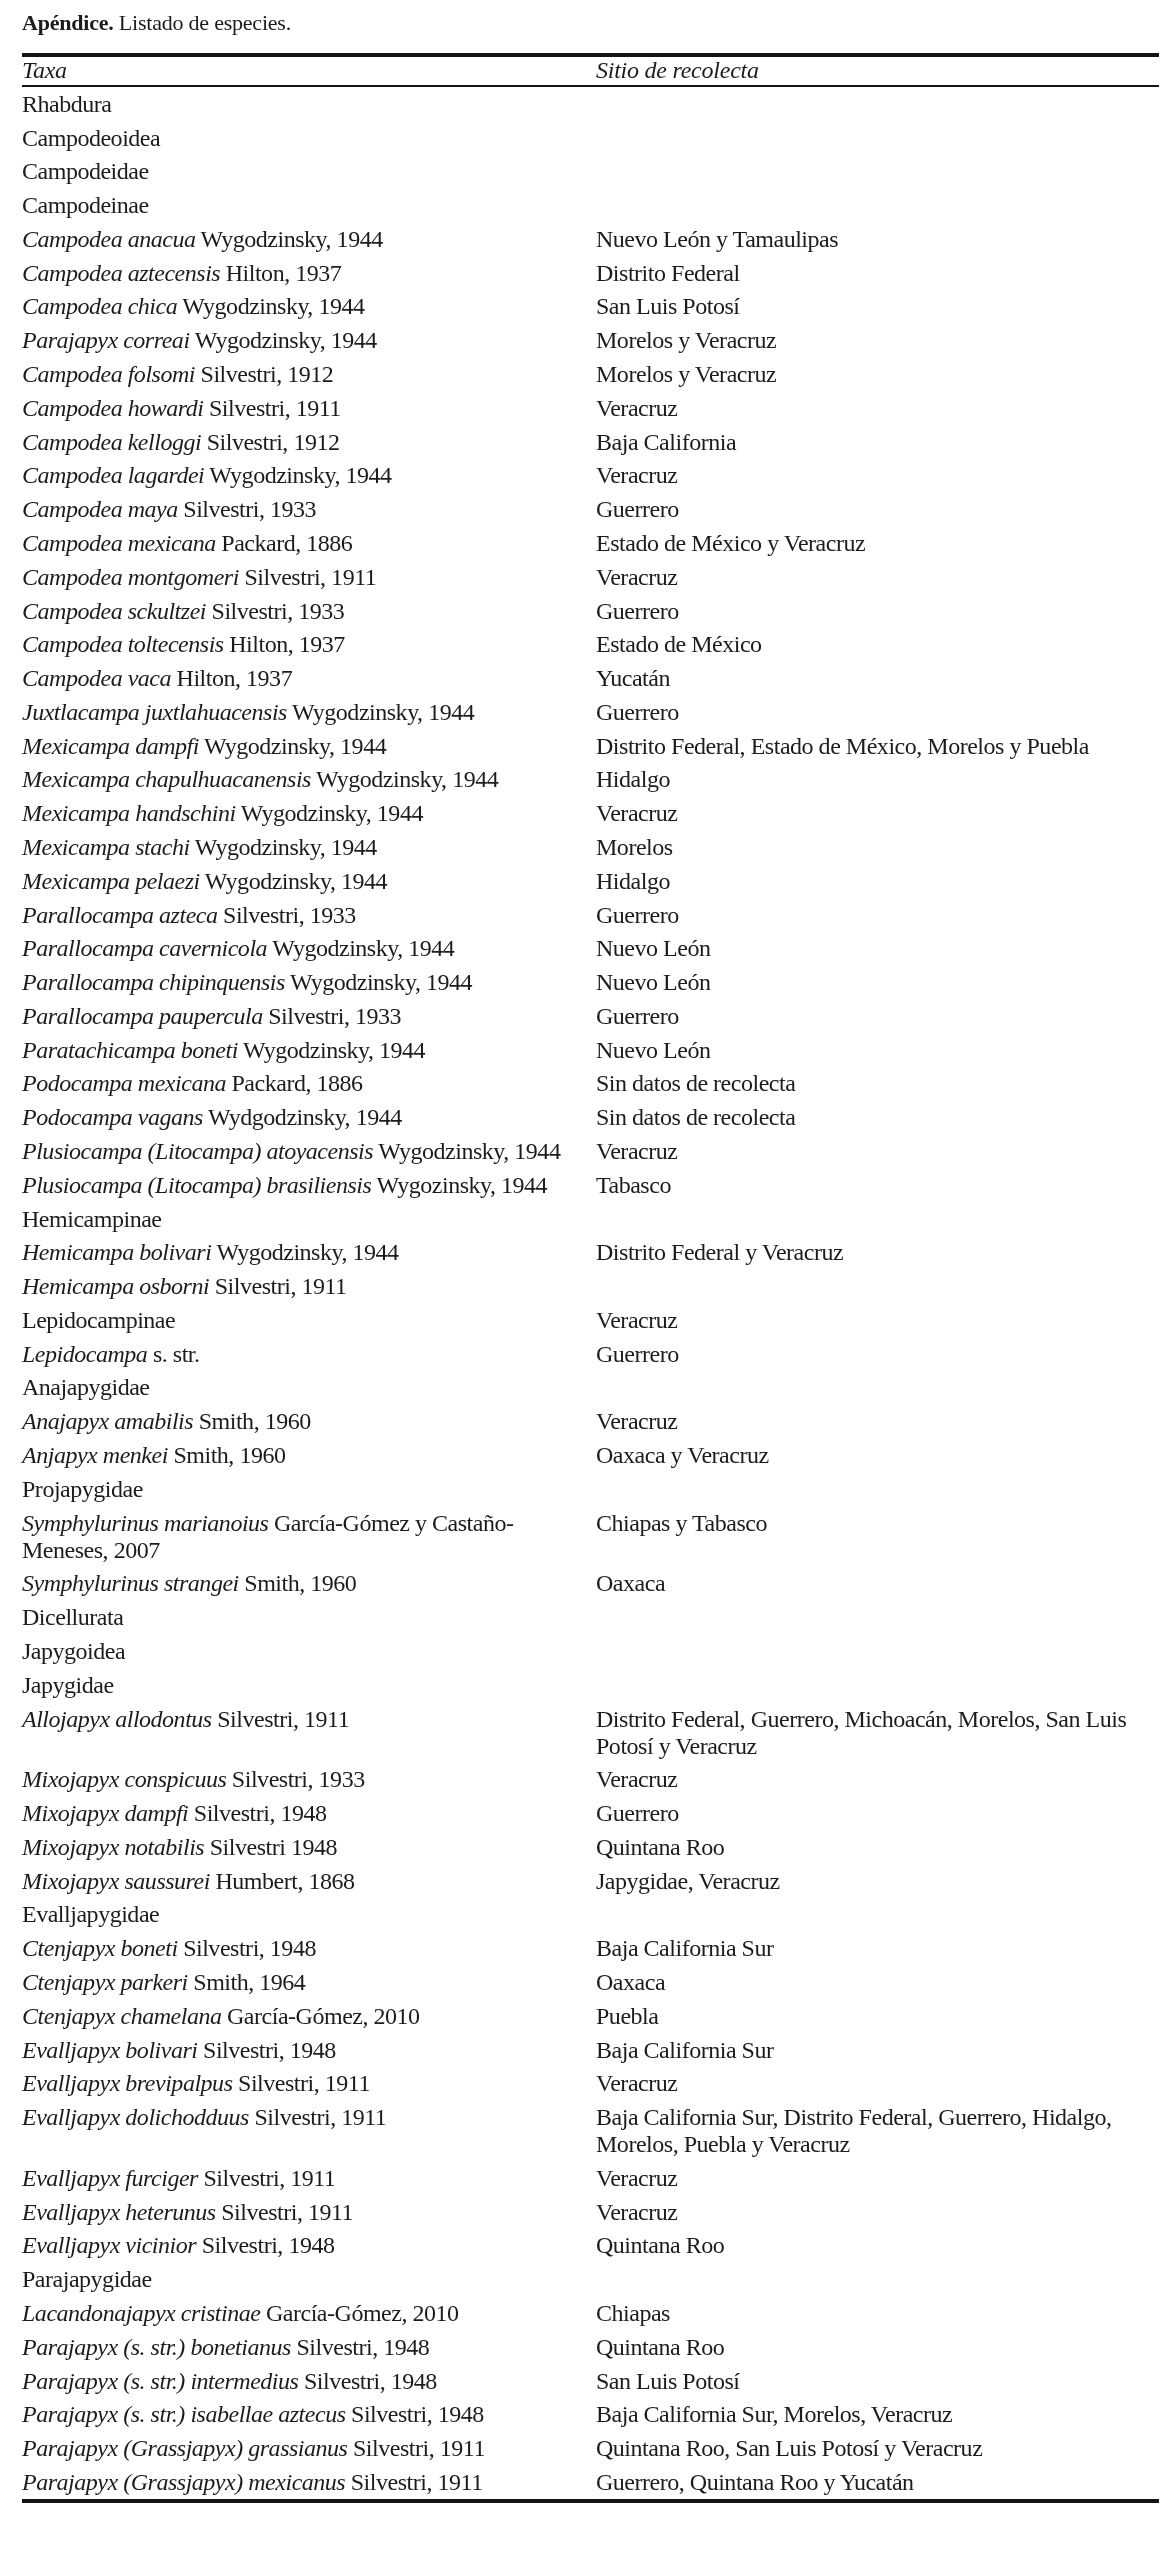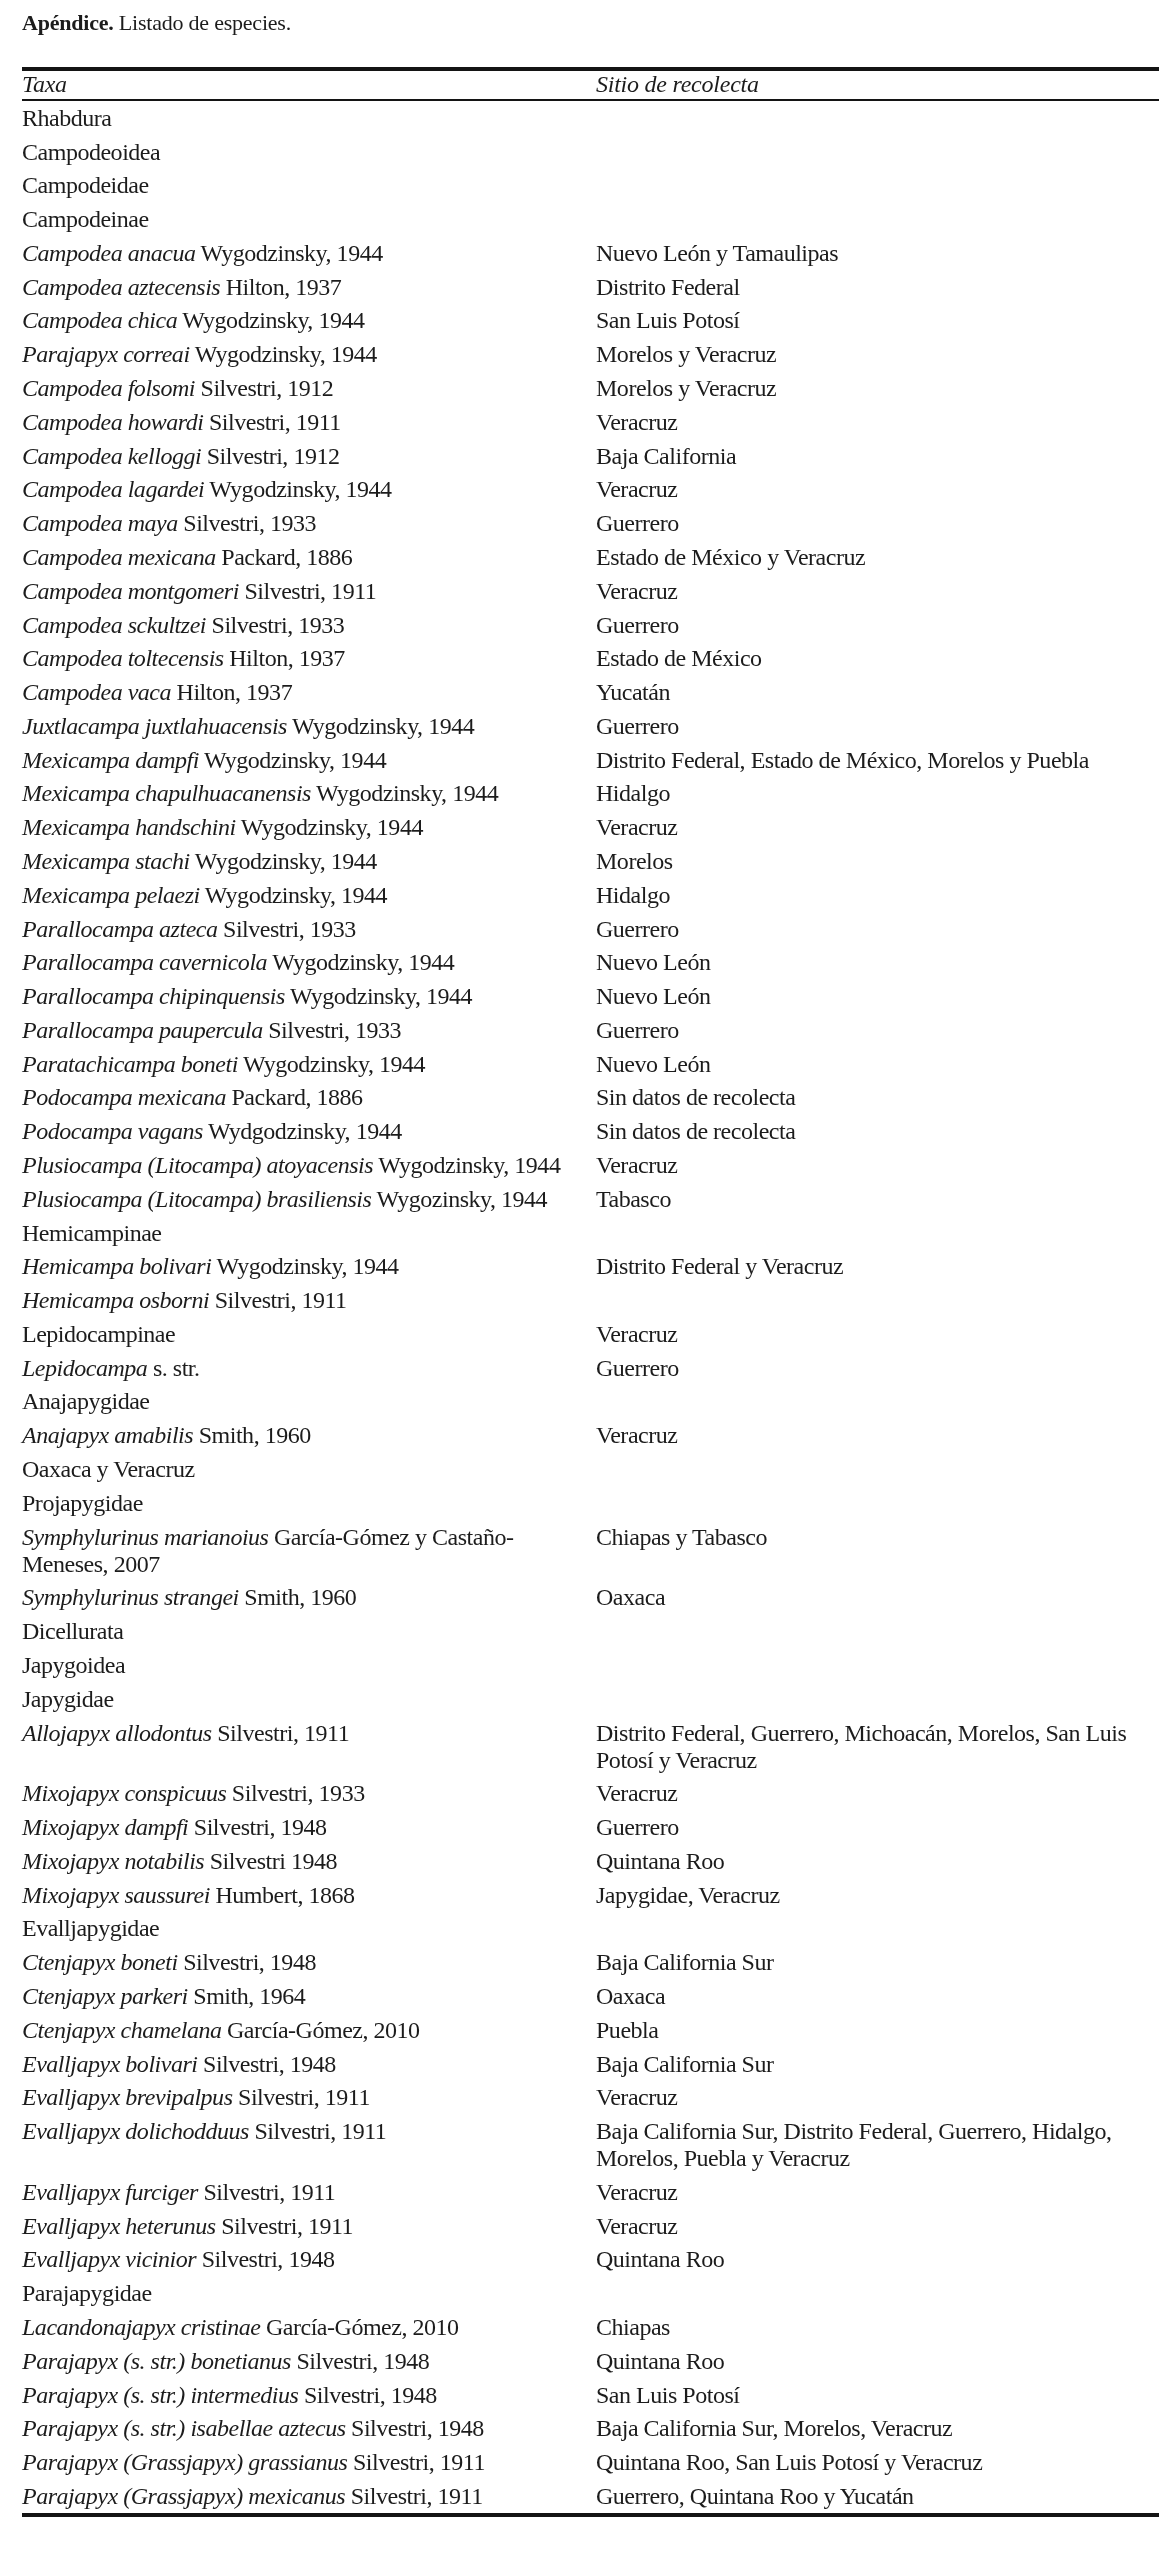--- a/index.html
+++ b/index.html
@@ -21,21 +21,21 @@
   }
   .title {
     margin: 0;
     font-size: 22px;
     line-height: 30px;
     letter-spacing: -0.01em;
     white-space: nowrap;
   }
   .title .title-bold { font-weight: bold; }
   .species-table {
-    margin-top: 29px;
+    margin-top: 15px;
     width: 1137px;
     border-top: 4px solid #141414;
     border-bottom: 4.6px solid #141414;
   }
   .thead {
     display: flex;
     padding: 1.1px 0 2.3px 0;
     border-bottom: 2.3px solid #141414;
     font-style: italic;
     font-size: 24px;
@@ -269,20 +269,21 @@
     <div class="col1"><span class="sci"></span><span class="auth">Anajapygidae</span></div>
     <div class="col2 site"></div>
   </div>
 
   <div class="row">
     <div class="col1"><span class="sci">Anajapyx amabilis</span><span class="auth"> Smith, 1960</span></div>
     <div class="col2 site">Veracruz</div>
   </div>
 
   <div class="row">
+    <div class="col1"><span class="sci">Anjapyx menkei</span><span class="auth"> Smith, 1960</span></div>
     <div class="col2 site">Oaxaca y Veracruz</div>
   </div>
 
   <div class="row">
     <div class="col1"><span class="sci"></span><span class="auth">Projapygidae</span></div>
     <div class="col2 site"></div>
   </div>
 
   <div class="row">
     <div class="col1"><span class="sci">Symphylurinus marianoius</span><span class="auth"> García-Gómez y Castaño-Meneses, 2007</span></div>

